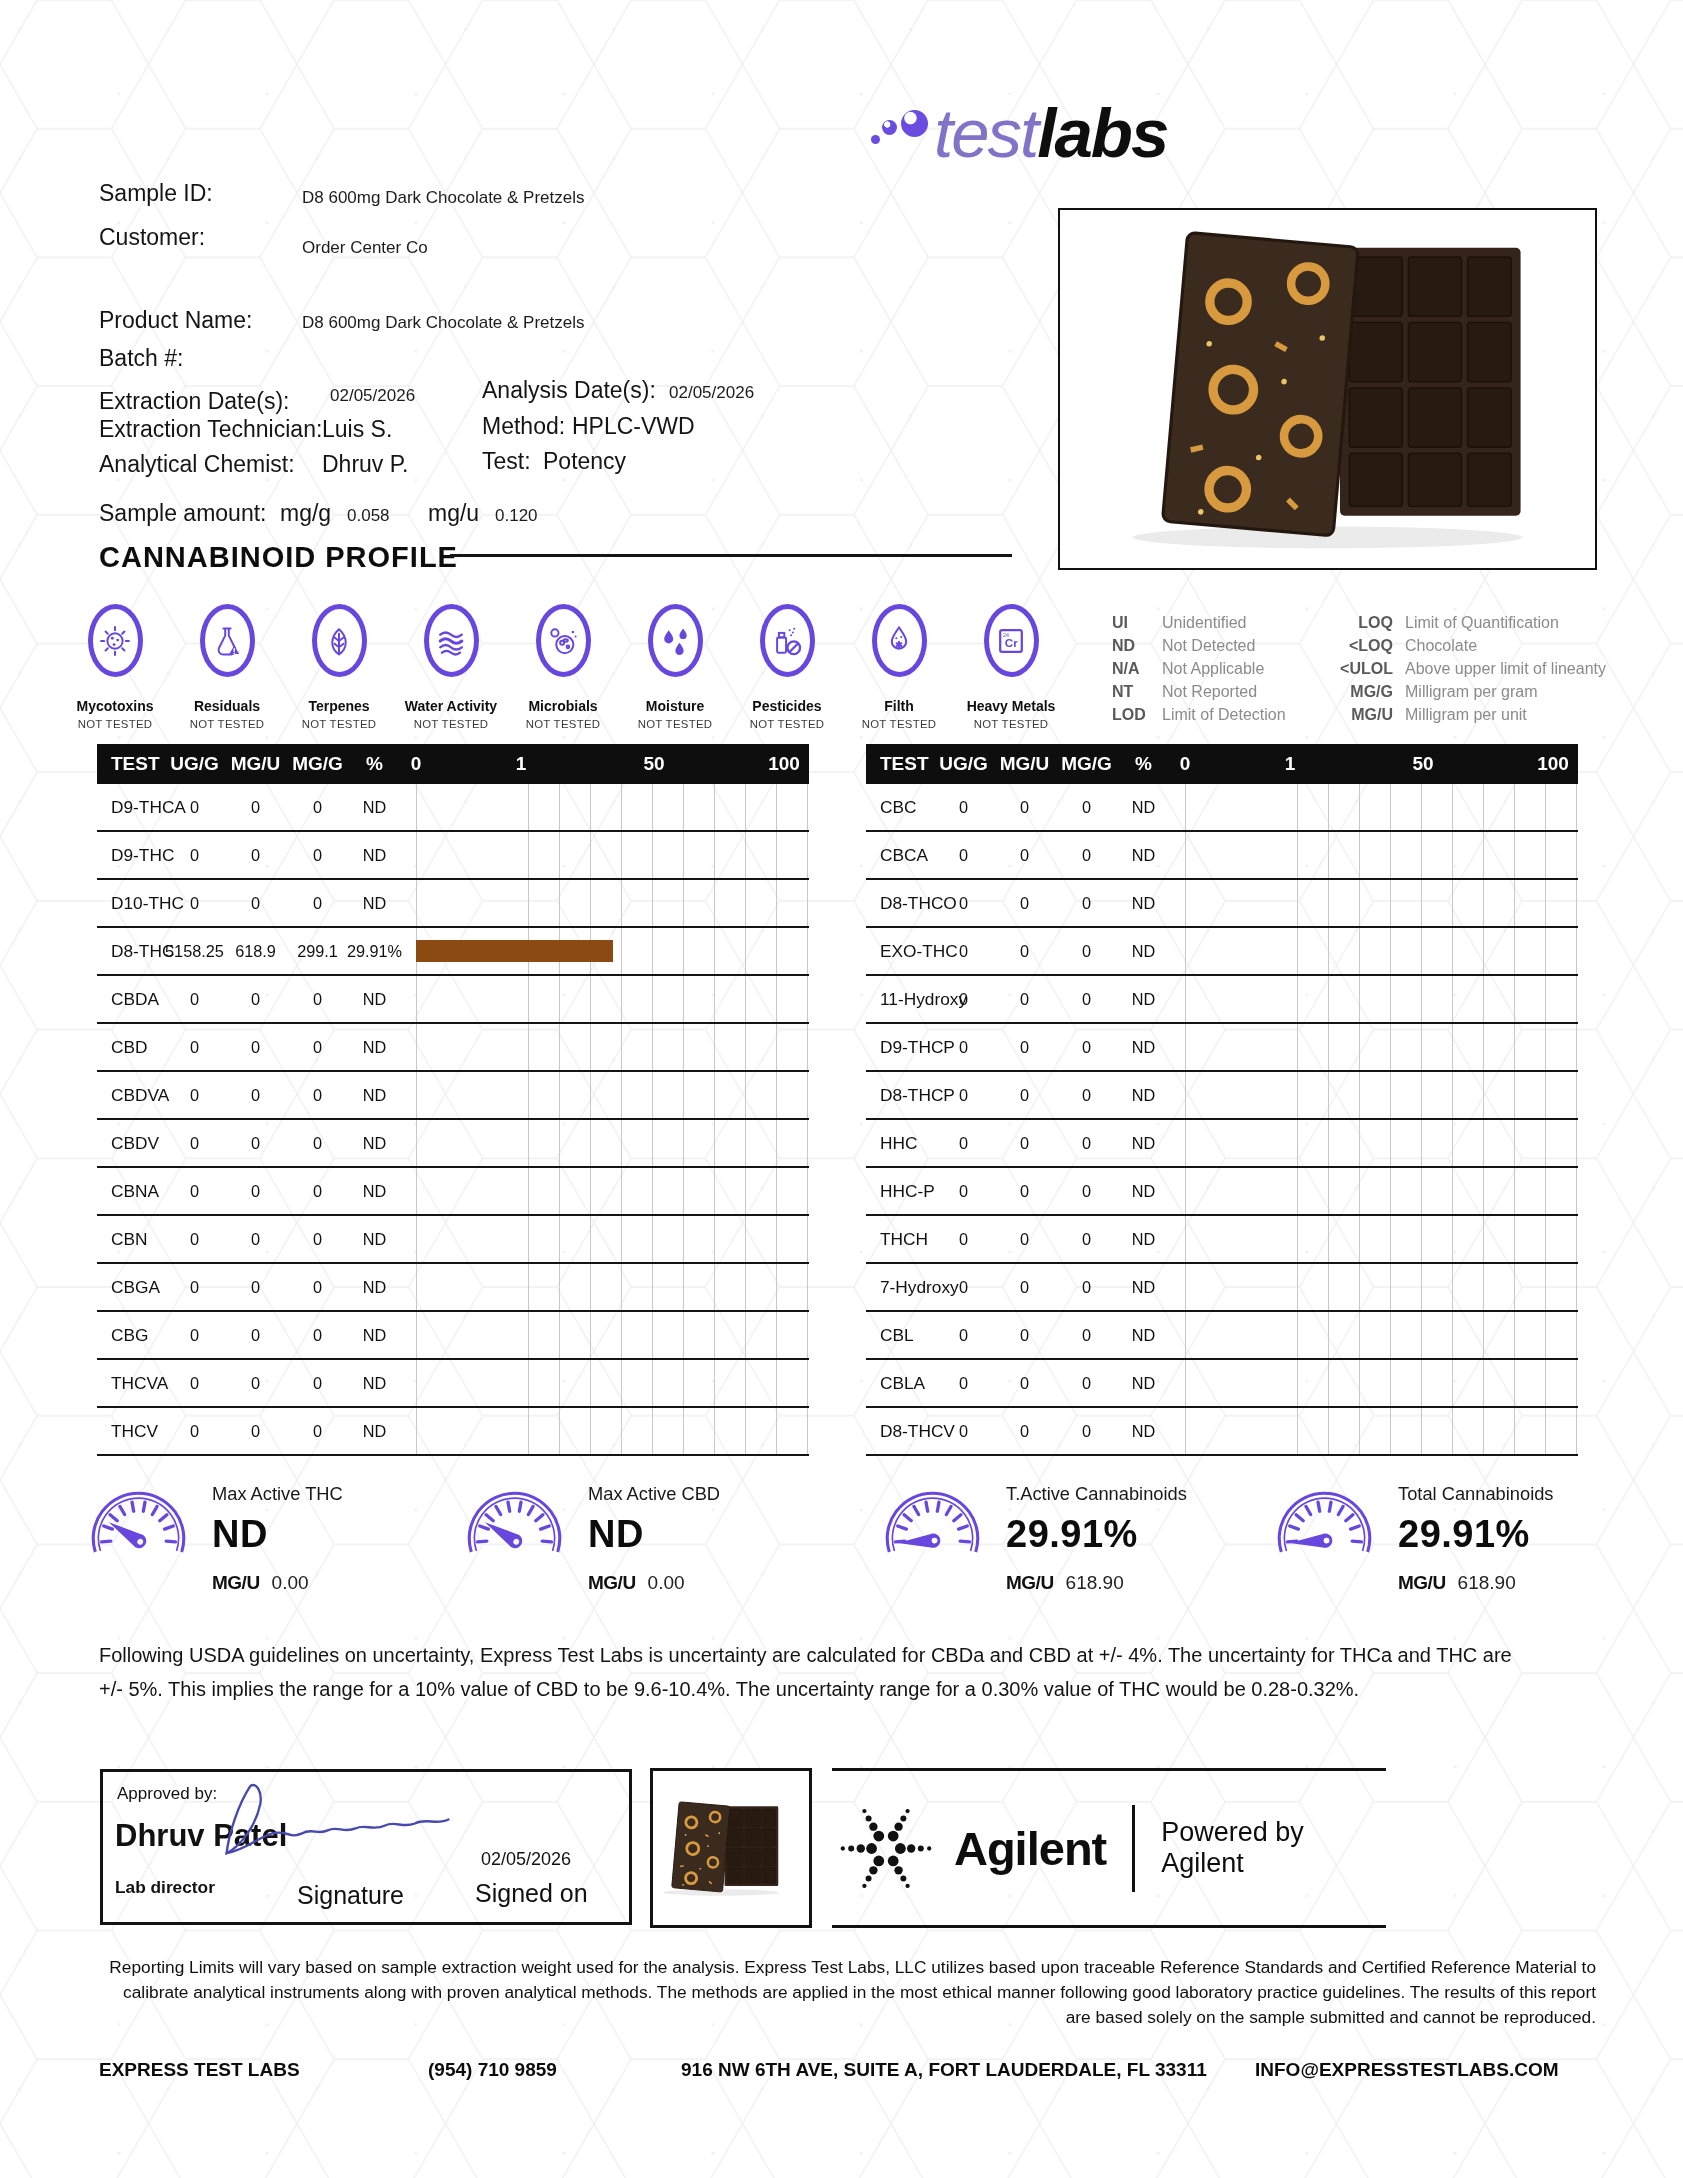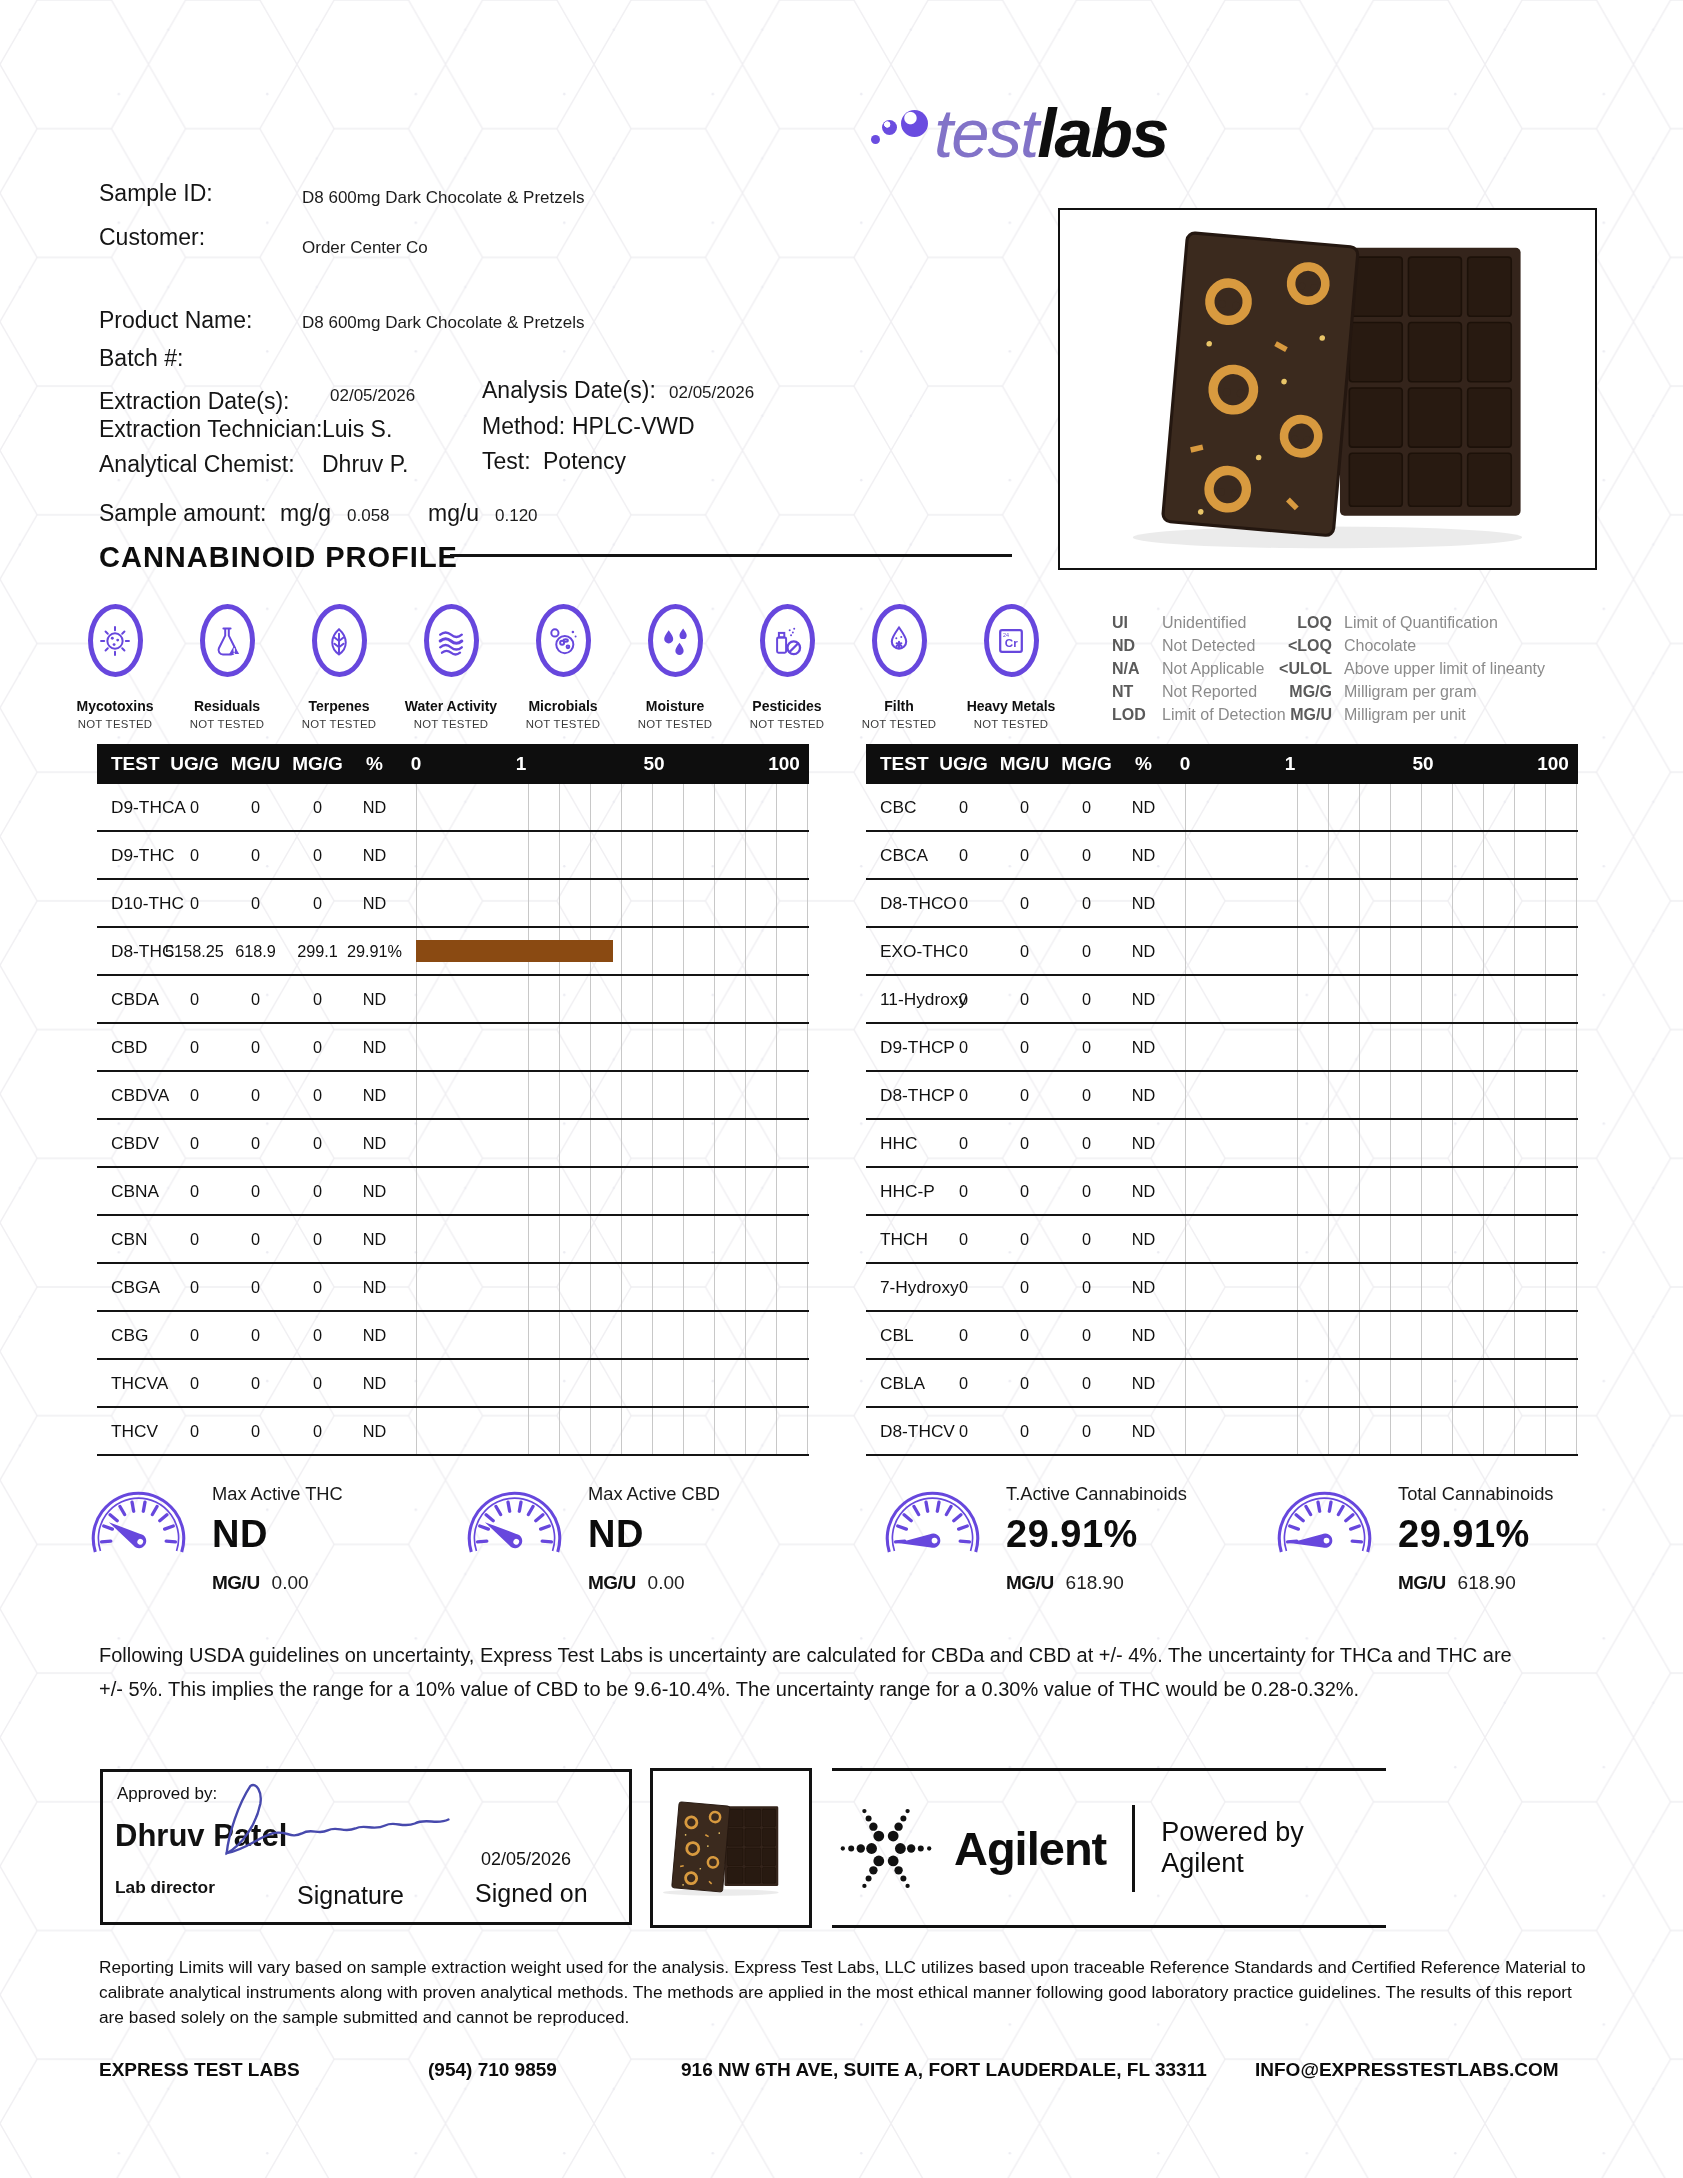--- a/index.html
+++ b/index.html
@@ -38,21 +38,21 @@
   .ring{width:55px;height:73px;border:5px solid #6747dd;border-radius:50%;box-sizing:border-box;
         display:flex;align-items:center;justify-content:center;background:#fff;}
   .ring svg{width:36px;height:40px;}
   .sclabel{font-size:14px;font-weight:bold;margin-top:22px;text-align:center;line-height:15px;color:#0f0f0f;}
   .scstatus{font-size:11.4px;color:#3a3a3a;margin-top:4px;letter-spacing:0.3px;}
 
   
   .legend{position:absolute;top:614px;font-size:16px;}
   .legend .row{height:23px;white-space:nowrap;}
   #legend1{left:1112px;}
-  #legend2{left:1249px;}
+  #legend2{left:1310px;}
   .abbr{display:inline-block;font-weight:bold;color:#5a5a5a;}
   #legend1 .abbr{width:50px;}
   #legend2 .abbr{width:83px;text-align:right;margin-right:12px;}
   .desc{color:#8b8b8b;}
 
   
   .ctable{position:absolute;top:744px;width:712px;}
   #tleft{left:97px;} #tright{left:866px;}
   .thead{height:40px;background:#0e0e0e;position:relative;color:#fff;}
   .th{position:absolute;top:0;line-height:40px;font-size:19px;font-weight:bold;text-align:center;}
@@ -102,21 +102,21 @@
              display:flex;align-items:center;justify-content:center;background:#fff;}
   .vendor{position:absolute;left:832px;top:1768px;width:554px;height:160px;box-sizing:border-box;
           border-top:3px solid #111;border-bottom:3px solid #111;display:flex;align-items:center;}
   .vbrand{font-size:47px;font-weight:bold;letter-spacing:-1px;margin-left:14px;color:#0d0d0d;}
   .vdivider{width:3px;height:87px;background:#111;margin:0 26px;}
   .vpowered{font-size:27px;color:#0d0d0d;}
   .passed-box{position:absolute;left:1414px;top:1768px;width:145px;height:160px;border:3px solid #121212;box-sizing:border-box;
               display:flex;flex-direction:column;align-items:center;justify-content:center;background:#fff;}
   .passed-label{font-size:23px;font-weight:bold;color:#2fae47;letter-spacing:1px;margin-top:2px;}
 
-  .disclaimer{position:absolute;left:99px;top:1955px;width:1497px;font-size:17.3px;line-height:25px;color:#101010;}
+  .disclaimer{position:absolute;left:99px;top:1955px;width:1497px;font-size:17.3px;line-height:25px;color:#101010;text-align:right;}
   .contact{position:absolute;top:2059px;font-size:19px;font-weight:bold;color:#0c0c0c;}
   #ct1{left:99px;} #ct2{left:428px;} #ct3{left:681px;} #ct4{left:1255px;}
 </style>
 </head>
 <body>
 
 <div class="page">
 
   <svg class="hexbg" width="1683" height="2178" viewBox="0 0 1700 2200">
     <defs>

